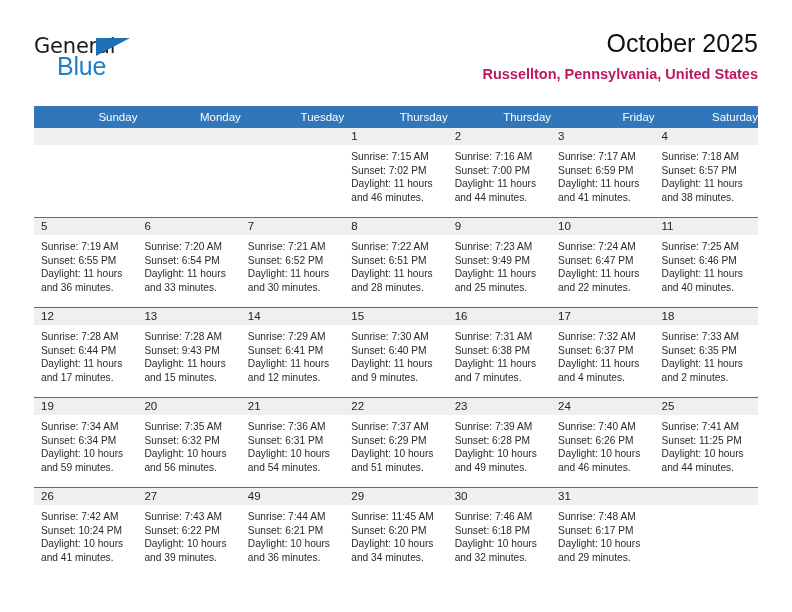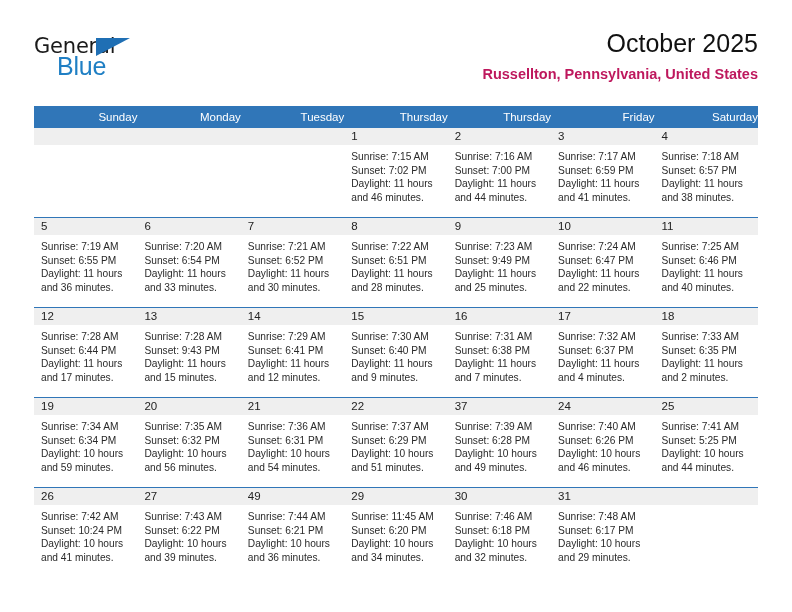--- a/index.html
+++ b/index.html
@@ -450,21 +450,21 @@
               <div class="cell-body">
                 <div>Sunrise: 7:37 AM</div>
                 <div>Sunset: 6:29 PM</div>
                 <div>Daylight: 10 hours</div>
                 <div>and 51 minutes.</div>
               </div>
             </div>
           </td>
           <td>
             <div class="cell-inner">
-              <div class="daynum-band">37</div>
+              <div class="daynum-band">23</div>
               <div class="cell-body">
                 <div>Sunrise: 7:39 AM</div>
                 <div>Sunset: 6:28 PM</div>
                 <div>Daylight: 10 hours</div>
                 <div>and 49 minutes.</div>
               </div>
             </div>
           </td>
           <td>
             <div class="cell-inner">
@@ -475,21 +475,21 @@
                 <div>Daylight: 10 hours</div>
                 <div>and 46 minutes.</div>
               </div>
             </div>
           </td>
           <td>
             <div class="cell-inner">
               <div class="daynum-band">25</div>
               <div class="cell-body">
                 <div>Sunrise: 7:41 AM</div>
-                <div>Sunset: 5:25 PM</div>
+                <div>Sunset: 11:25 PM</div>
                 <div>Daylight: 10 hours</div>
                 <div>and 44 minutes.</div>
               </div>
             </div>
           </td>
         </tr>
         <tr class="week-row">
           <td>
             <div class="cell-inner">
               <div class="daynum-band">26</div>

